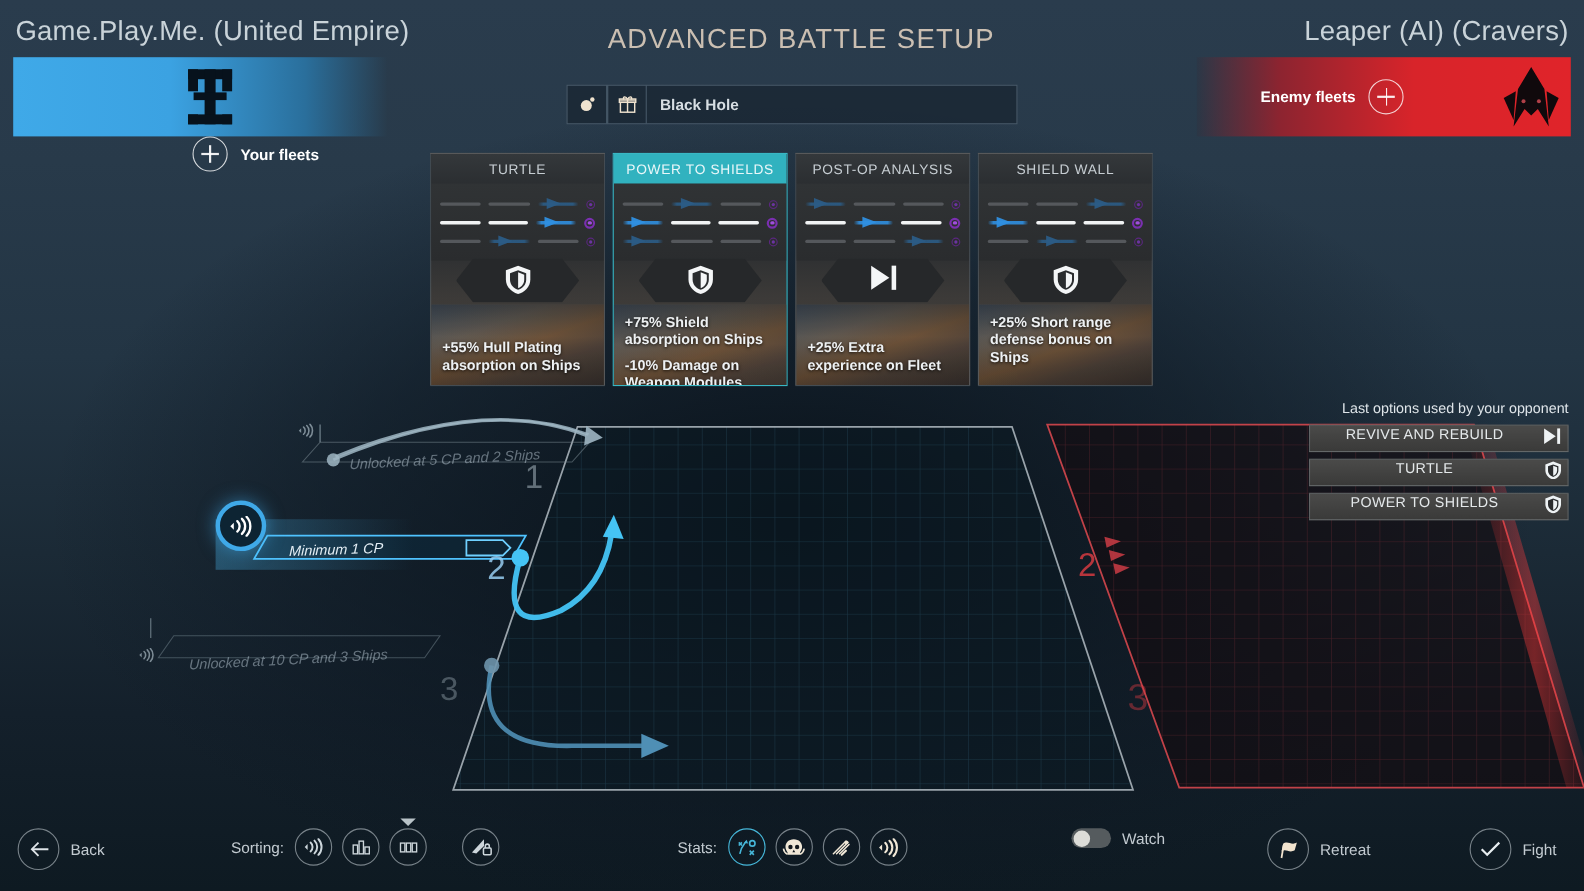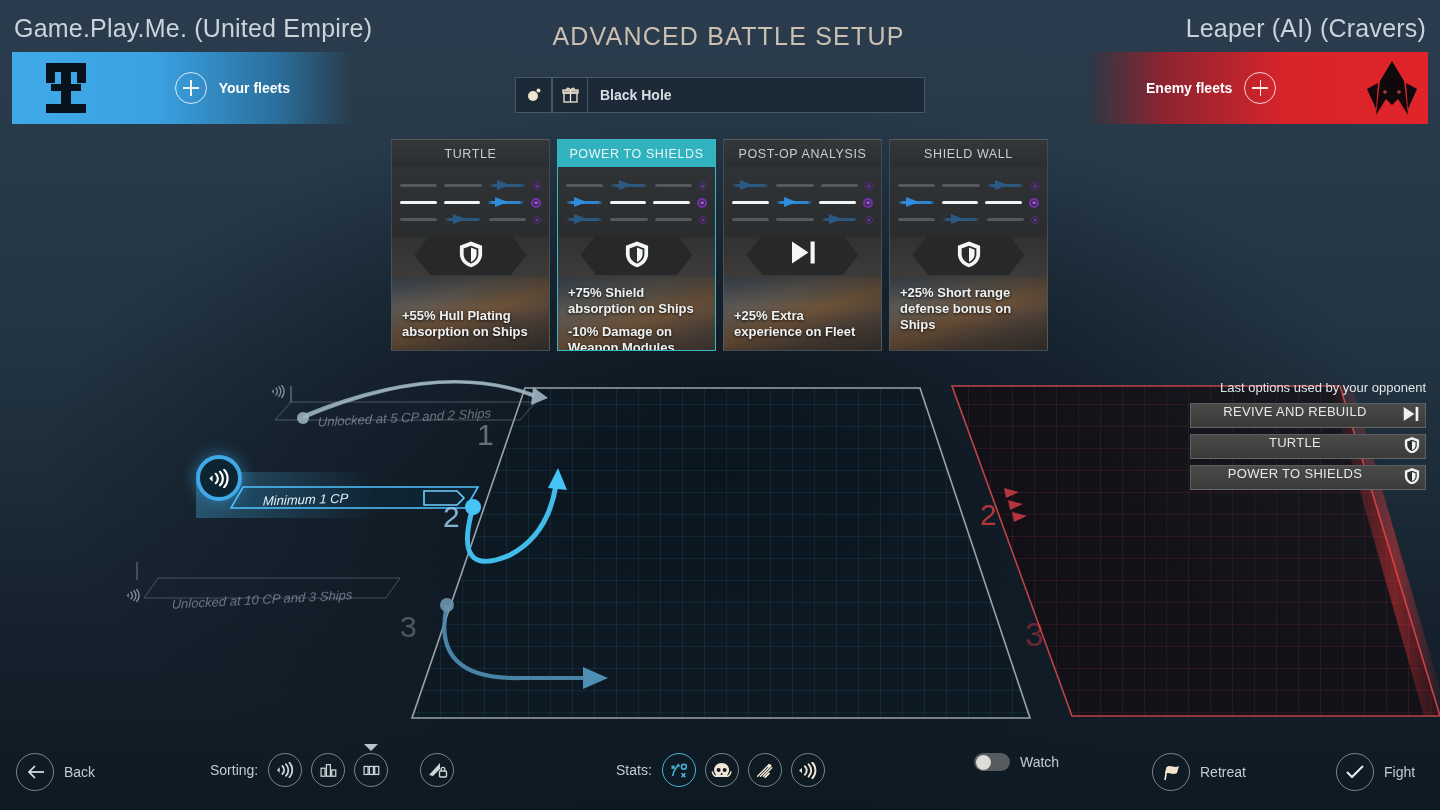--- a/index.html
+++ b/index.html
@@ -26,20 +26,21 @@
   #name-right { right: 14px; }
 
   .fleet-bar {
     position: absolute; top: 52px; height: 72px;
     display: flex; align-items: center;
   }
   #fleet-bar-left {
     left: 12px; width: 340px;
     background: linear-gradient(90deg, #3fa9e8 0%, #3ba2e2 42%, #2a6f9c 78%, rgba(40,60,76,0.25) 100%);
     padding-left: 18px;
+    flex-direction: column;
   }
   #fleet-bar-right {
     right: 12px; width: 340px;
     background: linear-gradient(270deg, #e0242a 0%, #d8242a 42%, #8c2430 78%, rgba(48,44,56,0.25) 100%);
     justify-content: flex-end;
   }
   .faction-emblem { width: 72px; height: 72px; display:flex; align-items:center; justify-content:center; flex:0 0 auto;}
   .fleet-add {
     display: flex; align-items: center; gap: 12px;
   }
@@ -150,21 +151,21 @@
   .card-desc .dtext {
     position: relative; font-size: 13px; line-height: 16px; color: #eef1f3;
     text-shadow: 0 1px 3px rgba(0,0,0,.85);
   }
   .card-desc.top-align { justify-content: flex-start; }
 
   
   #battle { position: absolute; left: 0; top: 360px; width: 1440px; height: 380px; }
 
   
-  #opp-panel { position: absolute; right: 14px; top: 380px; width: 236px; }
+  #opp-panel { position: absolute; right: 14px; top: 363px; width: 236px; }
   #opp-title { font-size: 13px; color: #dfe5e9; text-align: right; margin-bottom: 8px; }
   .opp-row {
     height: 25px; margin-bottom: 6px;
     background: linear-gradient(180deg,#4a4a49 0%,#3a3a39 100%);
     border: 1px solid rgba(150,160,165,.35);
     display:flex; position: relative;
   }
   .opp-label { flex:1 1 auto; text-align:center; font-size: 13px; color: #e4e8ea; padding-right: 26px; letter-spacing:.3px;}
   .opp-ic { position:absolute; right: 5px; top: 50%; transform: translateY(-50%); }
 

